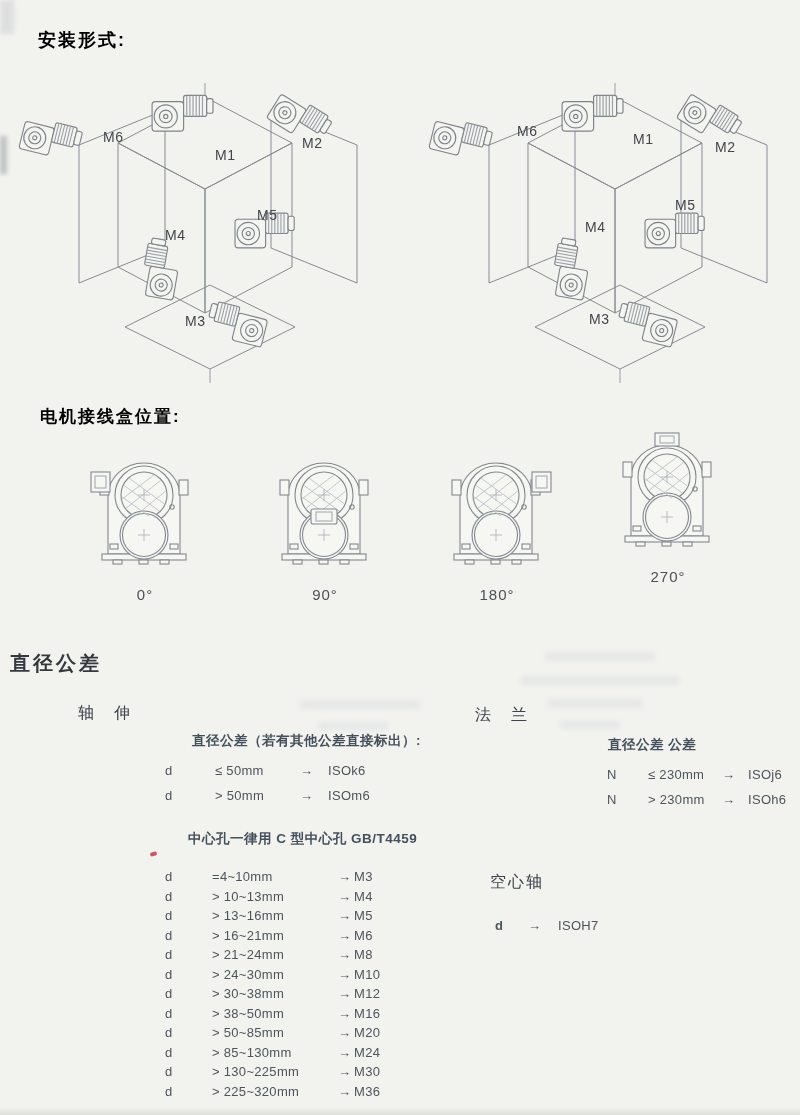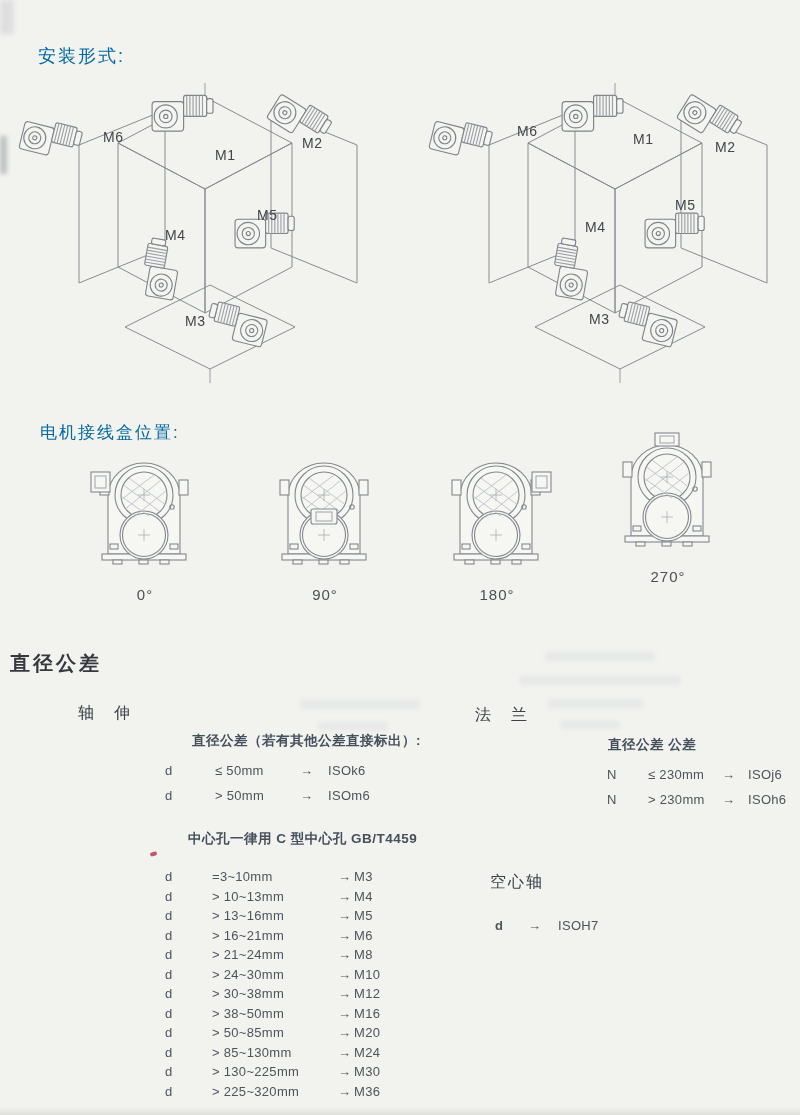--- a/index.html
+++ b/index.html
@@ -4,21 +4,21 @@
 <style>
   html,body{margin:0;padding:0;}
   body{
     width:800px;height:1115px;position:relative;overflow:hidden;
     background:#f2f2ef;
     font-family:"Liberation Sans","DejaVu Sans",sans-serif;
     color:#4e555c;
   }
   .abs{position:absolute;}
   
-  .h-main{font-size:18px;font-weight:normal;color:#0369a1;letter-spacing:2px;margin-top:16px;}
+  .h-main{font-size:18px;font-weight:bold;color:#000000;letter-spacing:2px;}
   .h-tol{font-size:20px;font-weight:bold;color:#35393e;letter-spacing:3px;}
   .h-sub{font-size:16px;font-weight:normal;color:#3c434b;letter-spacing:2px;}
   .h-note{font-size:13.5px;font-weight:bold;color:#44505c;letter-spacing:0.5px;}
   
   .diagram{width:375px;height:335px;}
   .diagram svg{position:absolute;left:0;top:0;}
   .mlabel{position:absolute;font-size:14px;color:#42464b;letter-spacing:0.5px;}
   
   .motor-cell{width:114px;text-align:center;}
   .angle-label{margin-top:10px;font-size:15px;color:#4b5056;letter-spacing:1px;}
@@ -193,21 +193,21 @@
     <span>ISOm6</span>
   </div>
 </div>
 
 <div class="abs h-note" style="left:188px;top:830px">中心孔一律用 C 型中心孔 GB/T4459</div>
 <div class="abs redmark" style="left:150px;top:852px"></div>
 
 <div class="abs rows-center" style="left:165px;top:869px">
   <div class="t-row">
     <span>d</span>
-    <span>=3~10mm</span>
+    <span>=4~10mm</span>
     <i class="arr">→</i>
     <span>M3</span>
   </div>
   <div class="t-row">
     <span>d</span>
     <span>&gt; 10~13mm</span>
     <i class="arr">→</i>
     <span>M4</span>
   </div>
   <div class="t-row">

